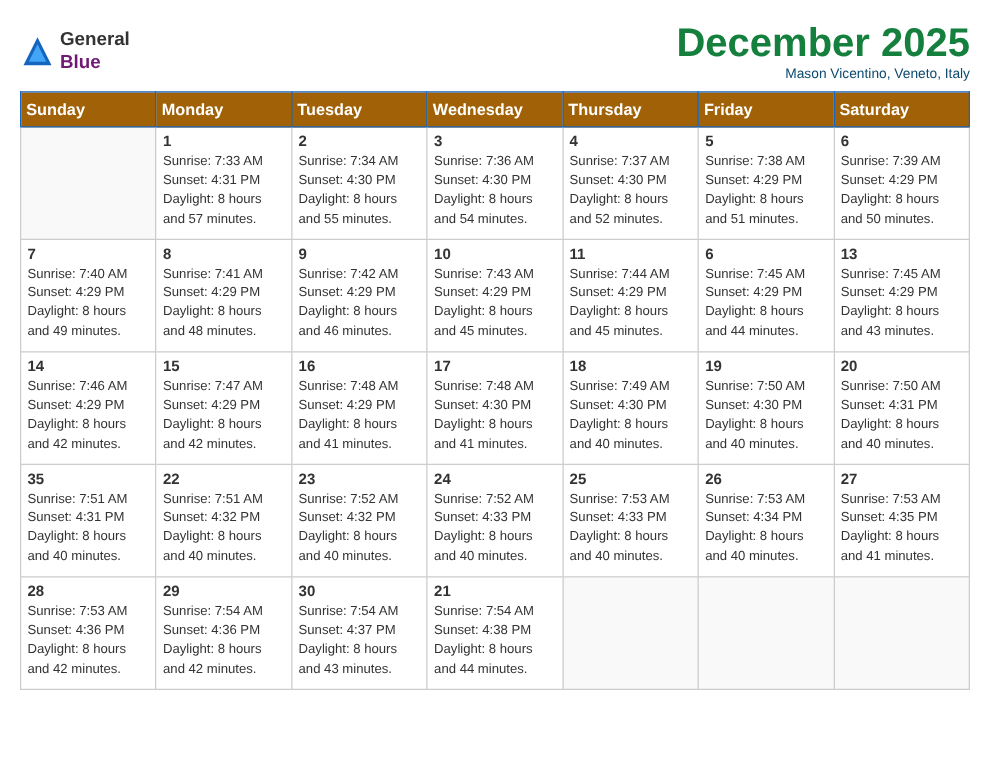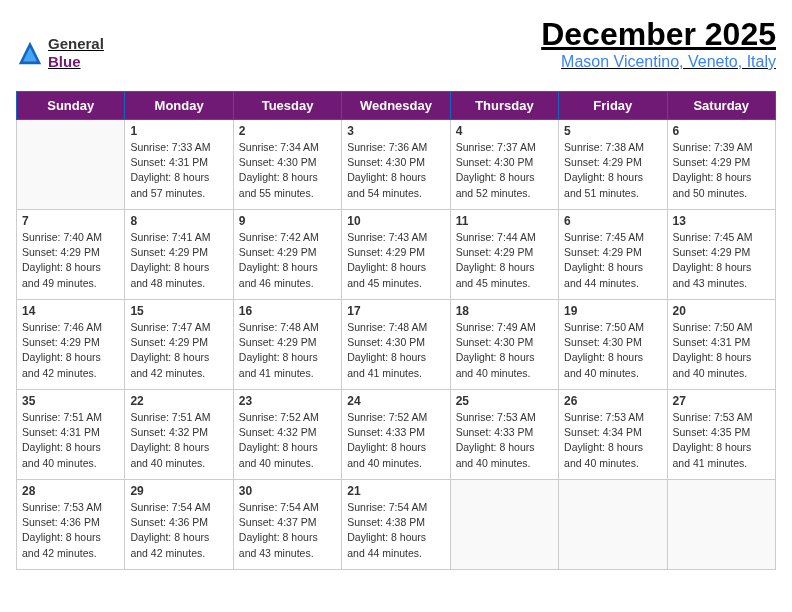--- a/index.html
+++ b/index.html
@@ -6,23 +6,22 @@
     body {
       font-family: Arial, sans-serif;
       background: #fff;
       width: 792px;
       min-height: 612px;
       padding: 16px;
     }
     .header {
       display: flex;
       justify-content: space-between;
-      align-items: flex-end;
-      margin-bottom: 20px;
-      text-decoration: underline;
+      align-items: center;
+      margin-bottom: 8px;
     }
     .logo {
       display: flex;
       align-items: center;
       gap: 4px;
     }
     .logo-text {
       font-size: 15px;
       font-weight: bold;
       line-height: 1.2;
@@ -32,35 +31,35 @@
     .logo-icon {
       width: 28px;
       height: 28px;
     }
     .title-block {
       text-align: right;
     }
     .month-year {
       font-size: 32px;
       font-weight: bold;
-      color: #000000;
+      color: #15803d;
     }
     .location {
-      font-size: 16px;
-      color: #3b82f6;
+      font-size: 11px;
+      color: #0c4a6e;
     }
     .calendar {
       width: 100%;
       border-collapse: collapse;
       border: 1px solid #ccc;
     }
     .calendar th {
-      background-color: #701a75;
+      background-color: #a16207;
       color: #fff;
-      text-align: center;
+      text-align: left;
       padding: 6px 4px;
       font-size: 13px;
       border: 1px solid #1565c0;
     }
     .calendar td {
       vertical-align: top;
       padding: 4px 5px;
       border: 1px solid #ccc;
       font-size: 10.5px;
       color: #333;

